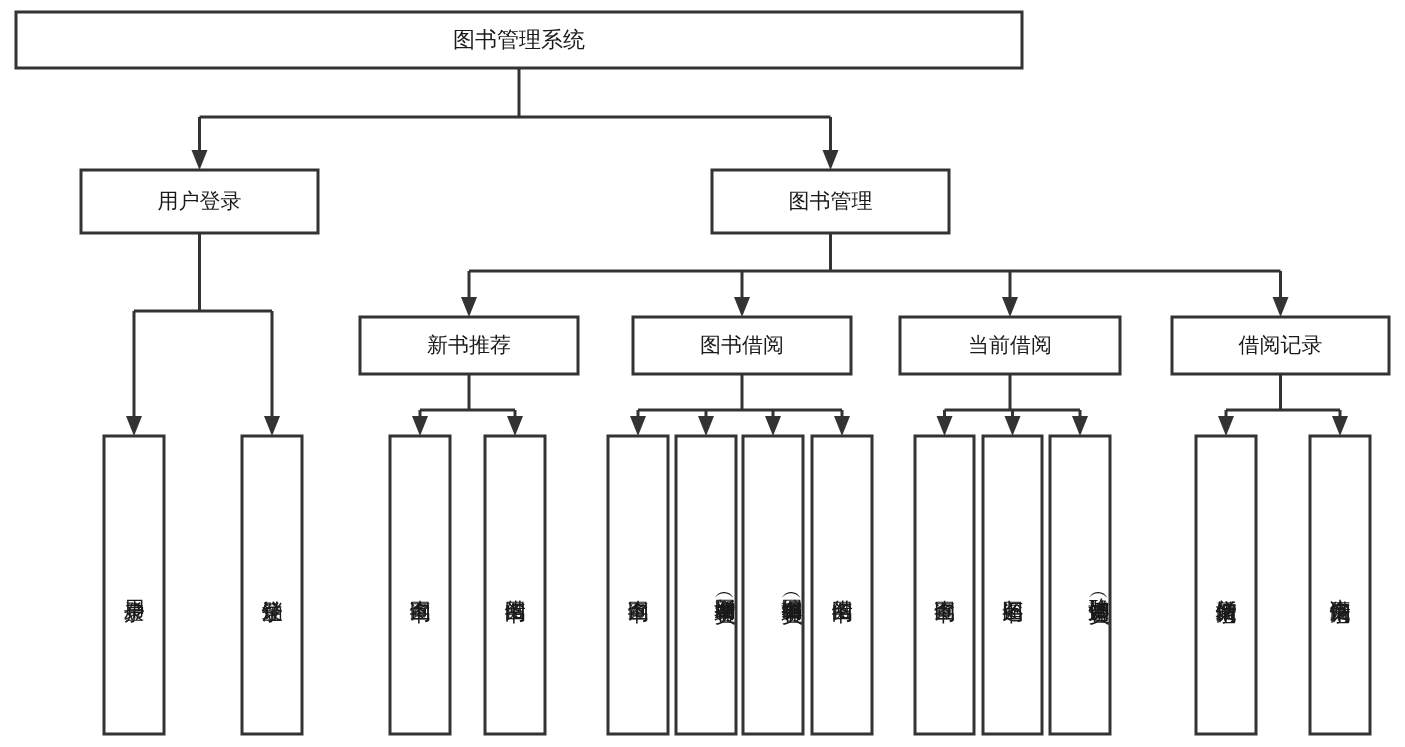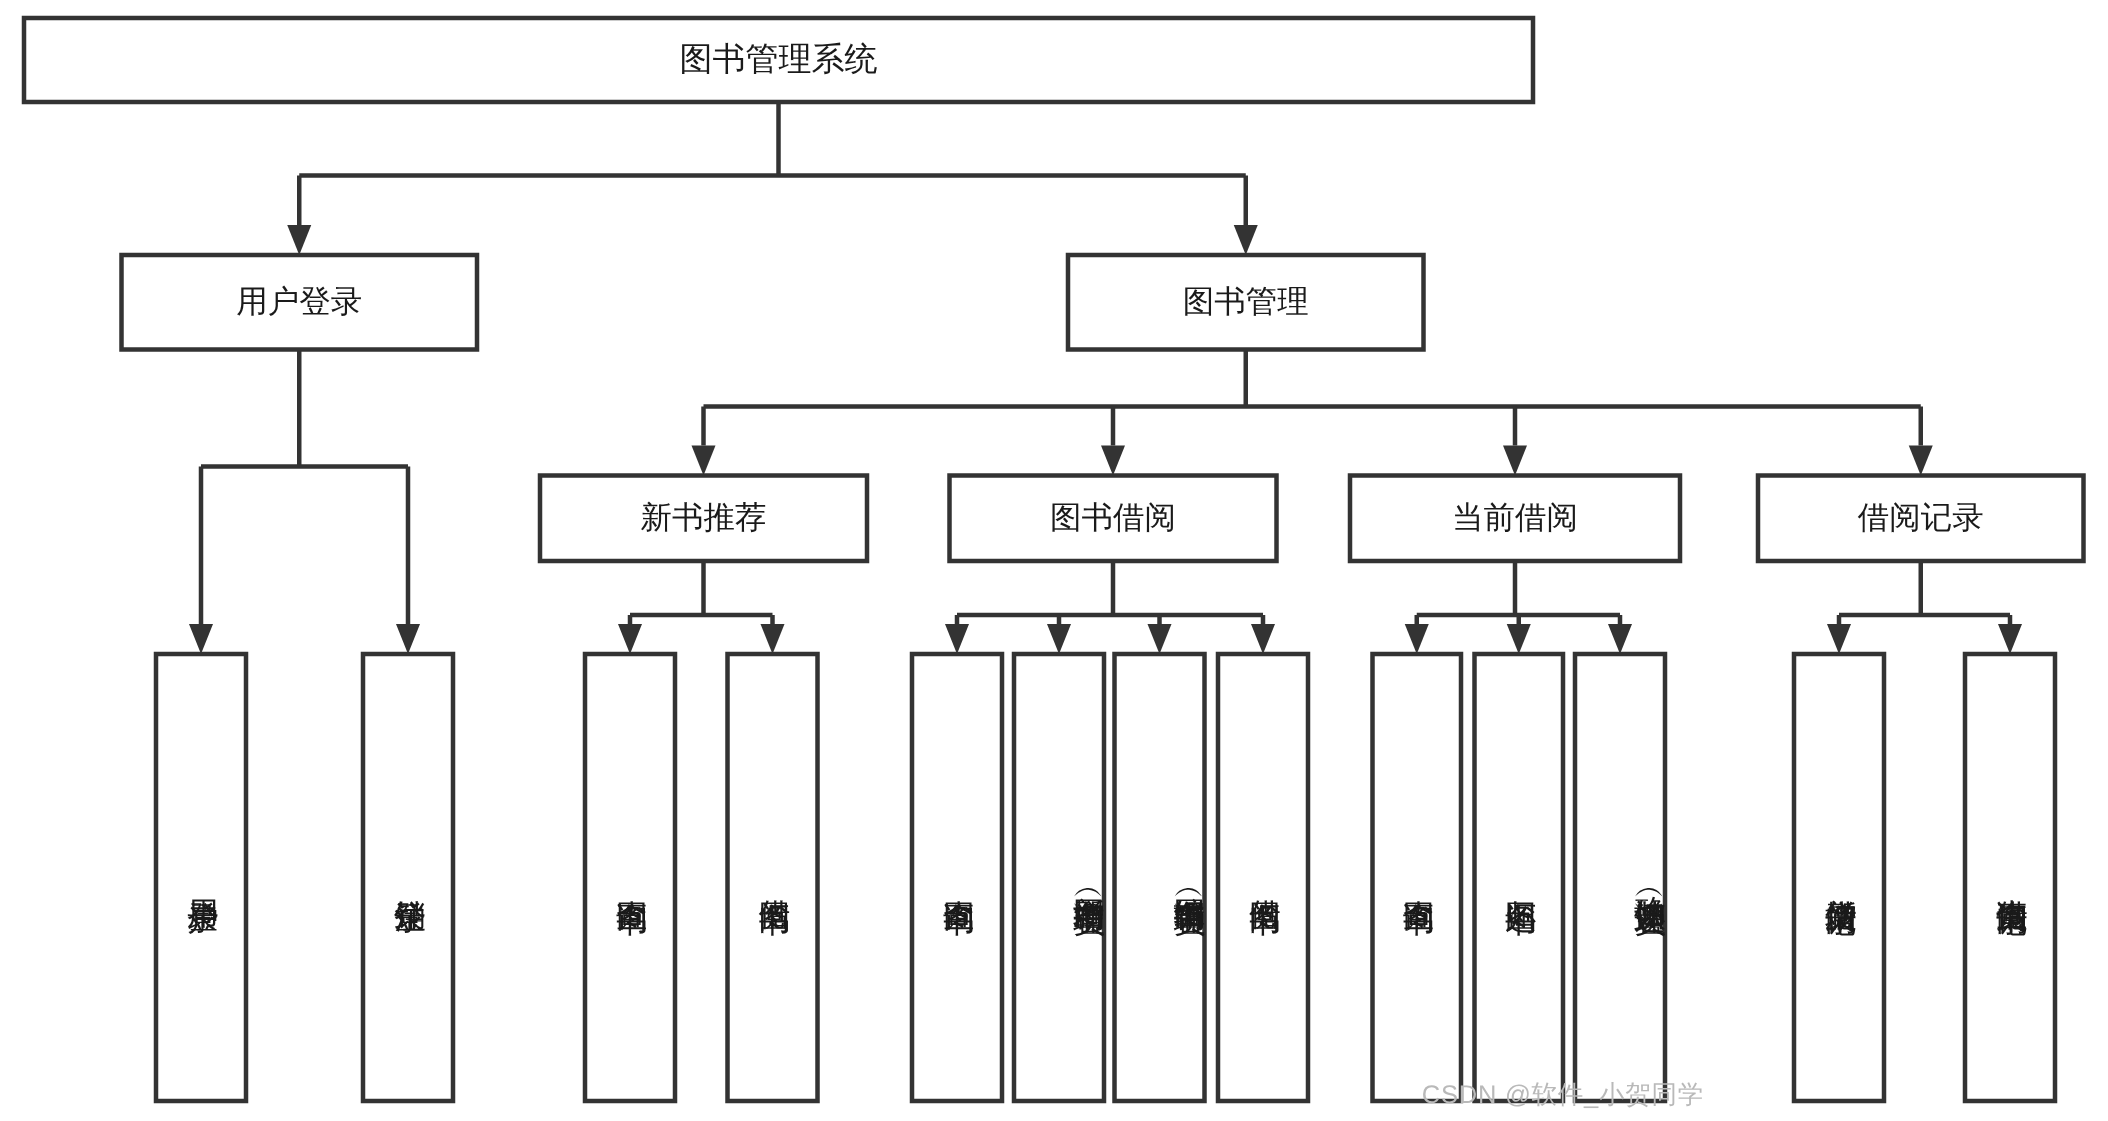--- a/index.html
+++ b/index.html
@@ -181,15 +181,14 @@
       <div class="leaf-label-wrap" style="left: 676px; top: 442px; width: 60px; height: 286px;">新增图书（管理员）</div>
       <div class="leaf-label-wrap" style="left: 743px; top: 442px; width: 60px; height: 286px;">编辑图书（管理员）</div>
       <div class="leaf-label-wrap centered" style="left: 812px; top: 442px; width: 60px; height: 286px;">借阅图书</div>
       <div class="leaf-label-wrap centered" style="left: 915px; top: 442px; width: 59px; height: 286px;">查询图书</div>
       <div class="leaf-label-wrap centered" style="left: 983px; top: 442px; width: 59px; height: 286px;">归还图书</div>
       <div class="leaf-label-wrap" style="left: 1050px; top: 442px; width: 60px; height: 286px;">确认归还（管理员）</div>
       <div class="leaf-label-wrap centered" style="left: 1196px; top: 442px; width: 60px; height: 286px;">新增借阅记录</div>
       <div class="leaf-label-wrap centered" style="left: 1310px; top: 442px; width: 60px; height: 286px;">查询借阅记录</div>
     </div>
 
-  <div class="watermark">CSDN @软件_小贺同学</div>
 
 </div>
 
 </body></html>

